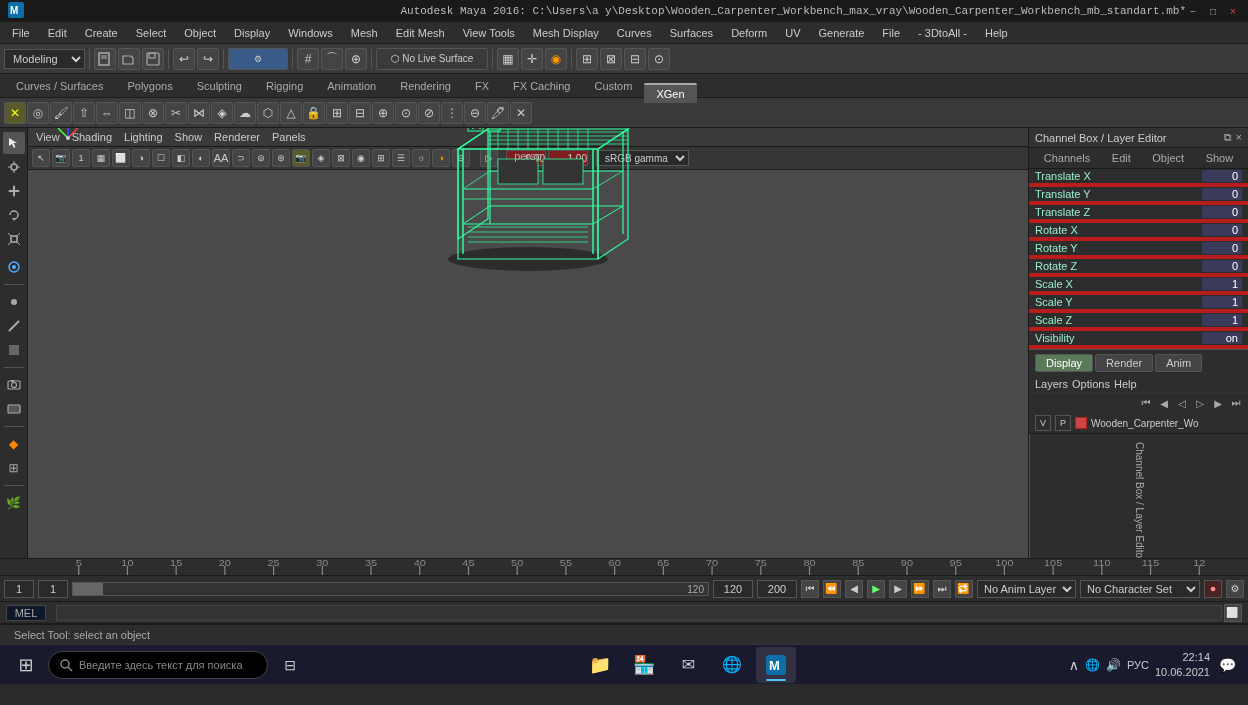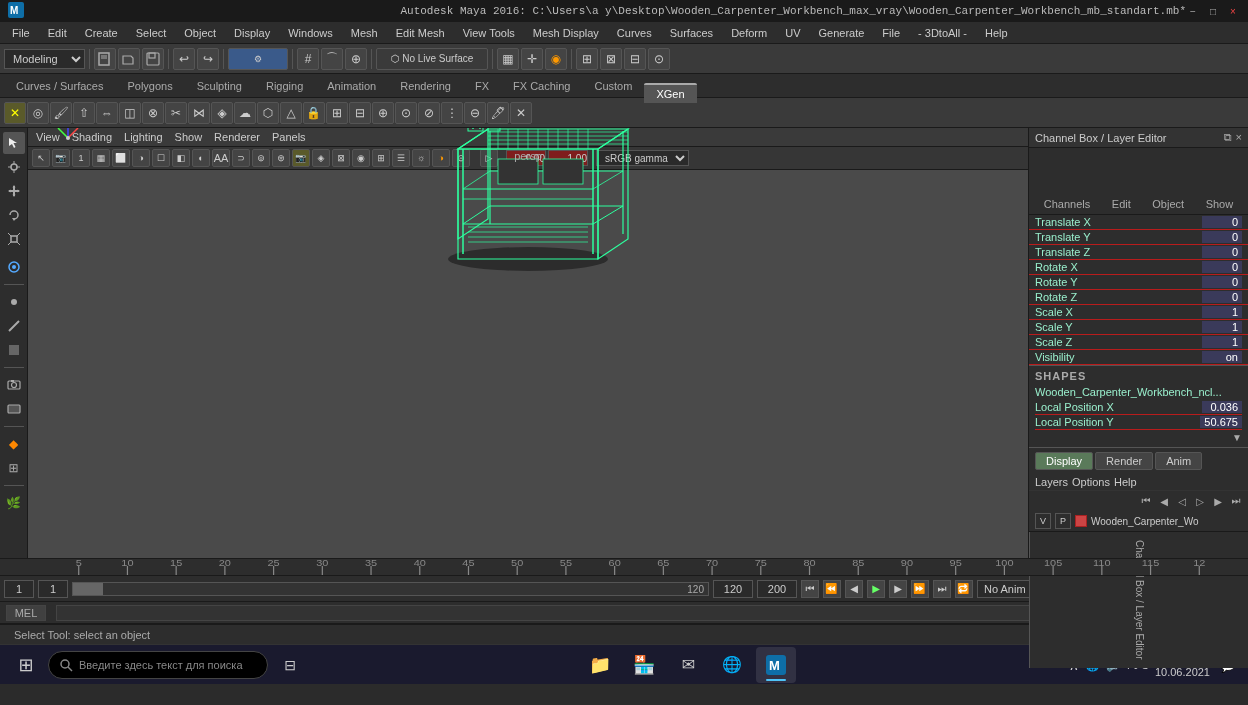--- a/index.html
+++ b/index.html
@@ -224,37 +224,36 @@
       font-size: 11px;
       color: #ccc;
     }
     #right-panel-header .panel-title { font-size: 11px; }
     #channel-tabs {
       display: flex;
       justify-content: space-around;
       padding: 2px 4px;
       border-bottom: 1px solid #1a1a1a;
       background: #2d2d2d;
-      margin-top: 46px;
     }
     .ch-tab { cursor: pointer; color: #aaa; padding: 2px 6px; font-size: 11px; }
 
     #object-name {
       background: #222;
       padding: 4px 6px;
       color: #9ec;
       font-size: 11px;
       border-bottom: 1px solid #1a1a1a;
     }
 
     .channel-row {
       display: flex;
       justify-content: space-between;
       padding: 1px 6px;
-      border-bottom: 1px solid #b91c1c;
+      border-bottom: 4px solid #b91c1c;
       align-items: center;
     }
     .ch-name { color: #9ec; font-size: 11px; }
     .ch-value { color: #fff; font-size: 11px; background: #3a3a5a; padding: 0 4px; min-width: 40px; text-align: right; }
 
     #shapes-section {
       background: #2d2d2d;
       border-top: 1px solid #555;
       padding: 2px 6px;
     }
@@ -375,21 +374,21 @@
     
     #cmd-bar {
       height: 22px;
       background: #2d2d2d;
       display: flex;
       align-items: center;
       padding: 0 6px;
       border-bottom: 1px solid #1a1a1a;
     }
     .cmd-label {
-      background: #404040;
+      background: #0f172a;
       color: #aaa;
       padding: 1px 6px;
       border: 1px solid #444;
       font-size: 11px;
       min-width: 40px;
       text-align: center;
       margin-right: 10px;
     }
     .cmd-input {
       flex: 1;
@@ -894,35 +893,20 @@
       <div class="channel-row">
         <span class="ch-name">Scale Z</span>
         <span class="ch-value">1</span>
       </div>
       <div class="channel-row">
         <span class="ch-name">Visibility</span>
         <span class="ch-value">on</span>
       </div>
     </div>
 
-    <div id="shapes-section">
-      <div class="section-title">SHAPES</div>
-      <div class="shapes-name">Wooden_Carpenter_Workbench_ncl...</div>
-      <div class="channel-row" style="padding: 1px 0;">
-        <span class="ch-name">Local Position X</span>
-        <span class="ch-value">0.036</span>
-      </div>
-      <div class="channel-row" style="padding: 1px 0;">
-        <span class="ch-name">Local Position Y</span>
-        <span class="ch-value">50.675</span>
-      </div>
-      <div style="display:flex; align-items:center; justify-content:flex-end; padding:2px 0;">
-        <div style="color:#aaa; cursor:pointer; font-size:10px;">▼</div>
-      </div>
-    </div>
 
     <div id="display-tabs">
       <div class="disp-tab active">Display</div>
       <div class="disp-tab">Render</div>
       <div class="disp-tab">Anim</div>
     </div>
 
     <div id="layer-controls">
       <span class="vp-menu-item" style="font-size:11px;">Layers</span>
       <span class="vp-menu-item" style="font-size:11px;">Options</span>

